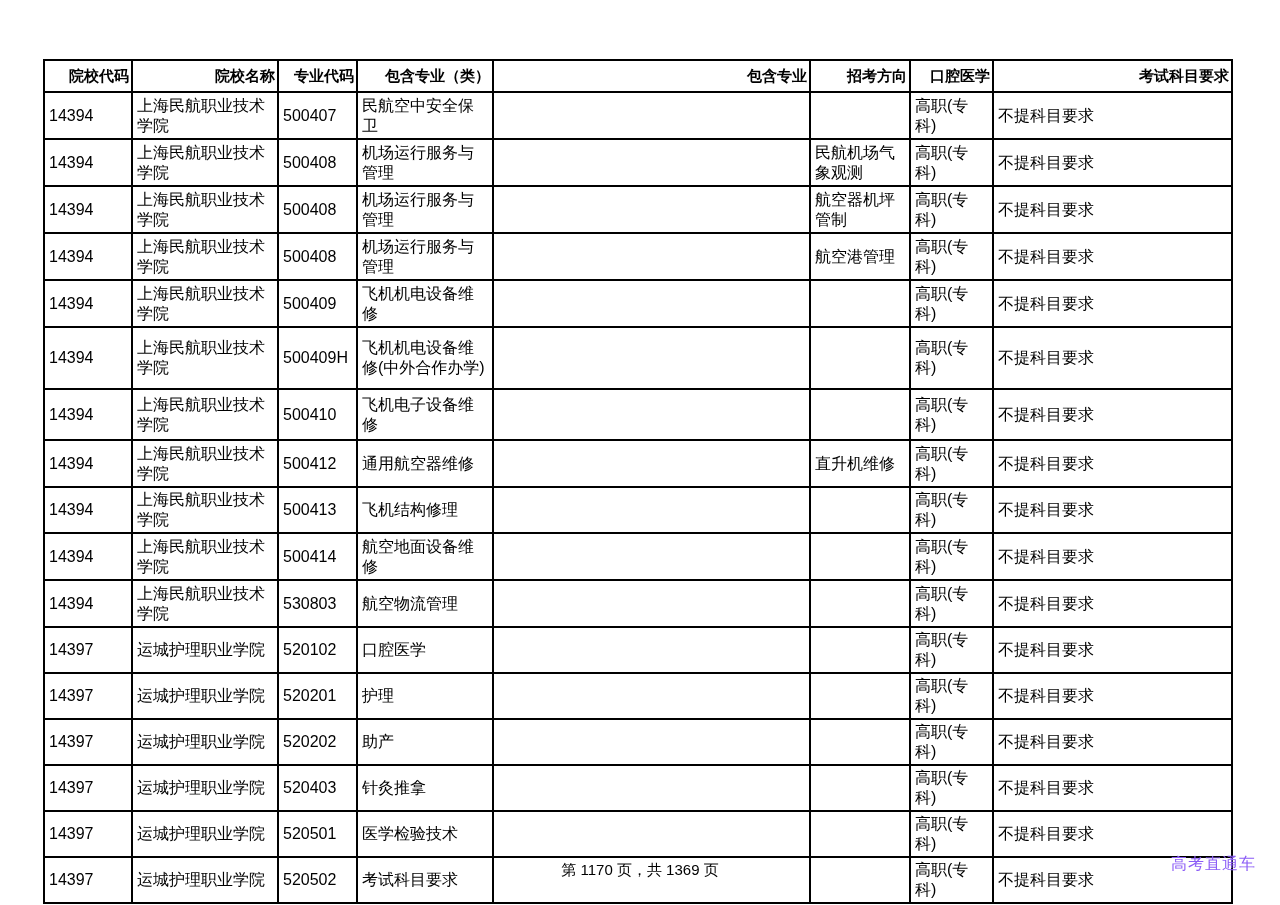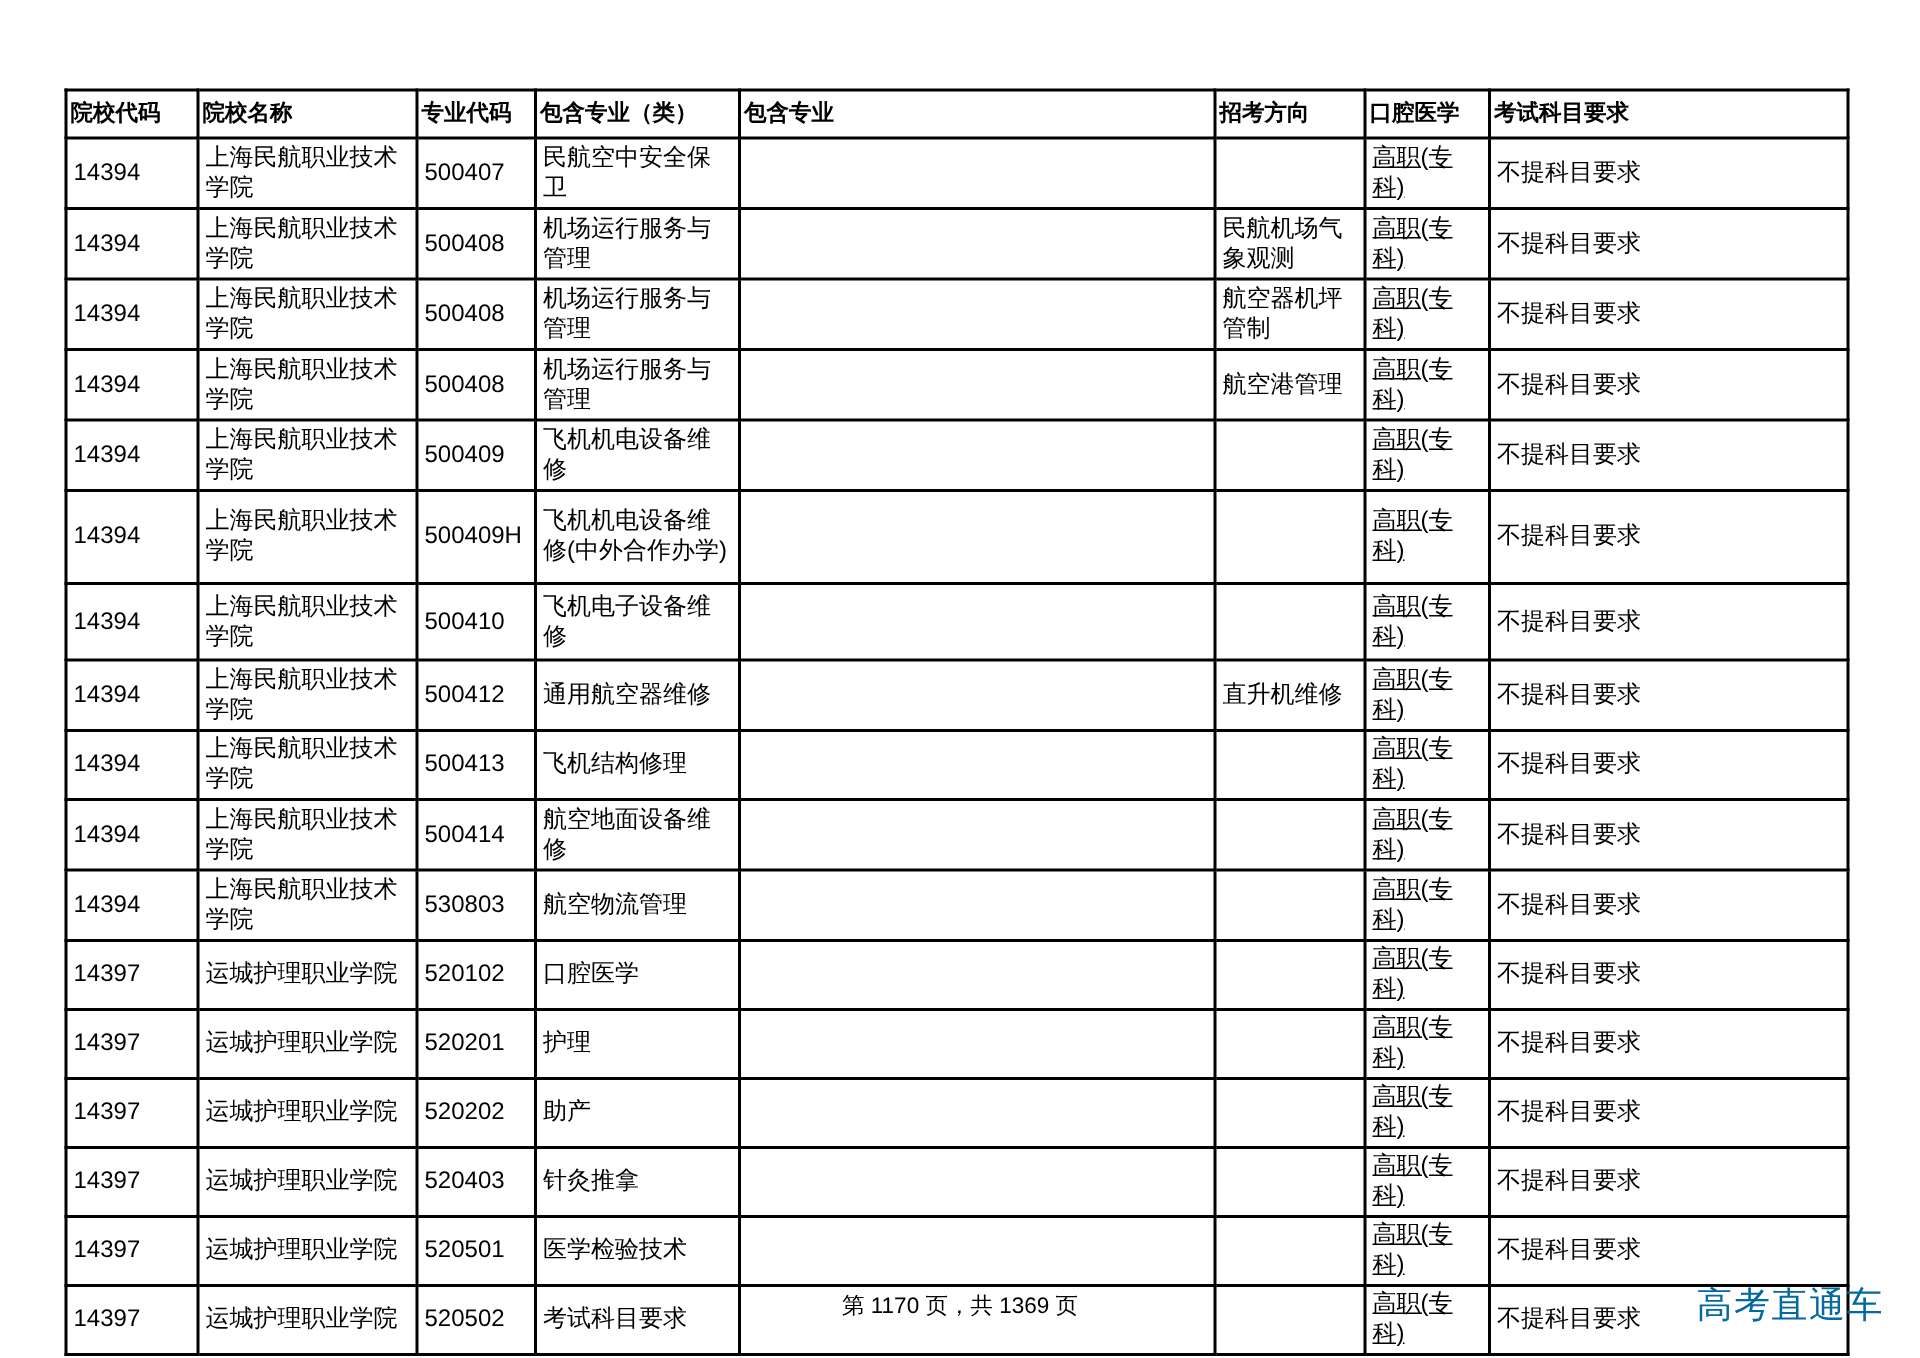--- a/index.html
+++ b/index.html
@@ -22,49 +22,49 @@
   table.adm th, table.adm td {
     border: 2px solid #000000;
     vertical-align: middle;
     overflow: hidden;
     word-break: break-all;
     line-height: 20px;
   }
   table.adm th {
     font-size: 15px;
     font-weight: bold;
-    text-align: left;
+    text-align: right;
     height: 32px;
     padding: 2px 2px;
   }
   table.adm td {
     font-size: 16px;
     font-weight: normal;
     padding: 2px 6px 2px 4px;
   }
   td.al-center { text-align: left; padding: 2px 2px; }
   td.al-left   { text-align: left; }
   td.col1 { padding: 2px 4px 2px 3px; }
   td.col5 { padding: 2px 4px 2px 3px; margin-top: 27px; }
-  td.col6 { padding: 2px 1px 2px 3px; text-decoration: underline; }
+  td.col6 { padding: 2px 1px 2px 3px; }
   td.col7 { padding: 2px 2px 2px 4px; }
 
   .footer-page {
     position: absolute;
     left: 0; top: 849px; width: 1280px;
     text-align: center;
     font-size: 15px;
     color: #000000;
     margin-top: 12px;
   }
   .watermark {
     position: absolute;
     top: 854px; right: 24px;
-    font-size: 24px;
-    color: #0369a1;
+    font-size: 16px;
+    color: #8b5cf6;
     letter-spacing: 1px;
     text-align: right;
   }
 </style>
 </head>
 <body>
 
 <div class="page">
 
   <table class="adm">

